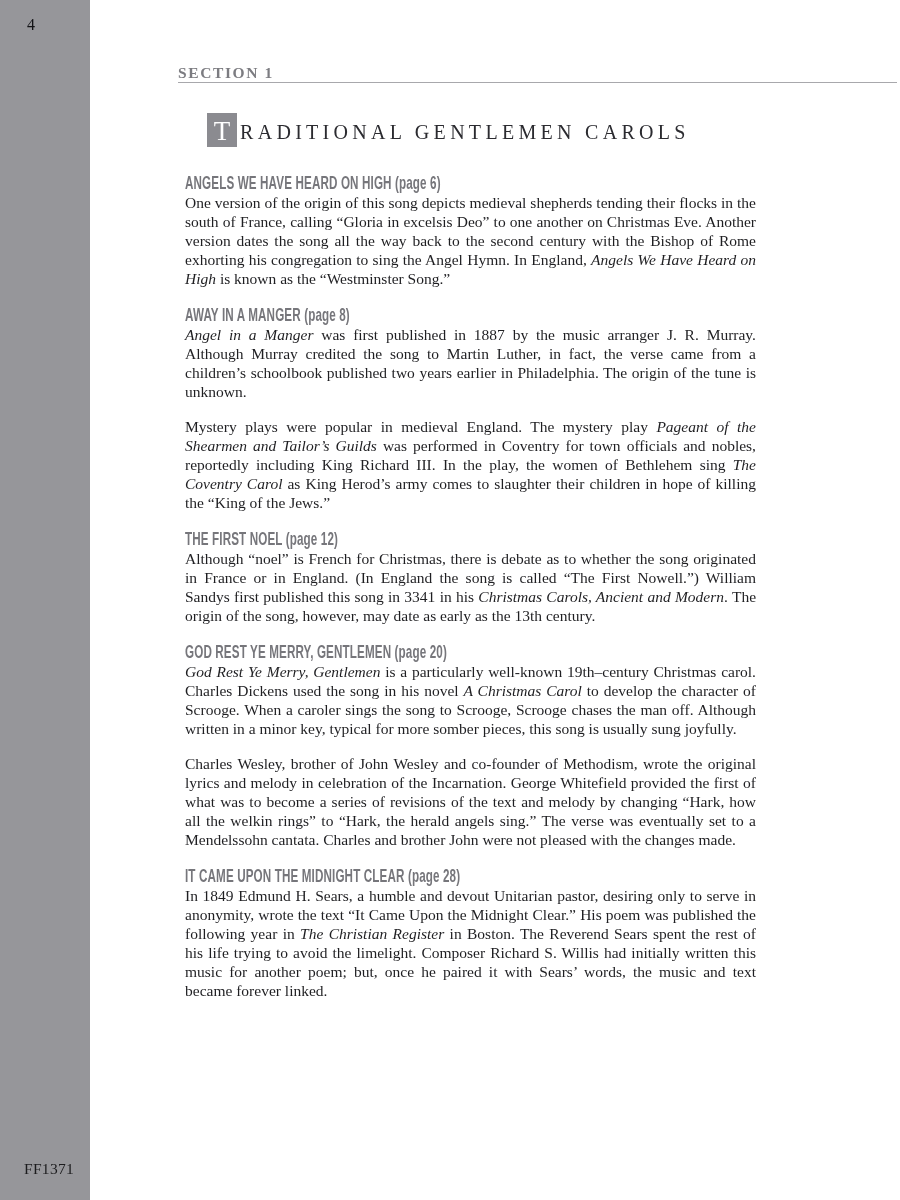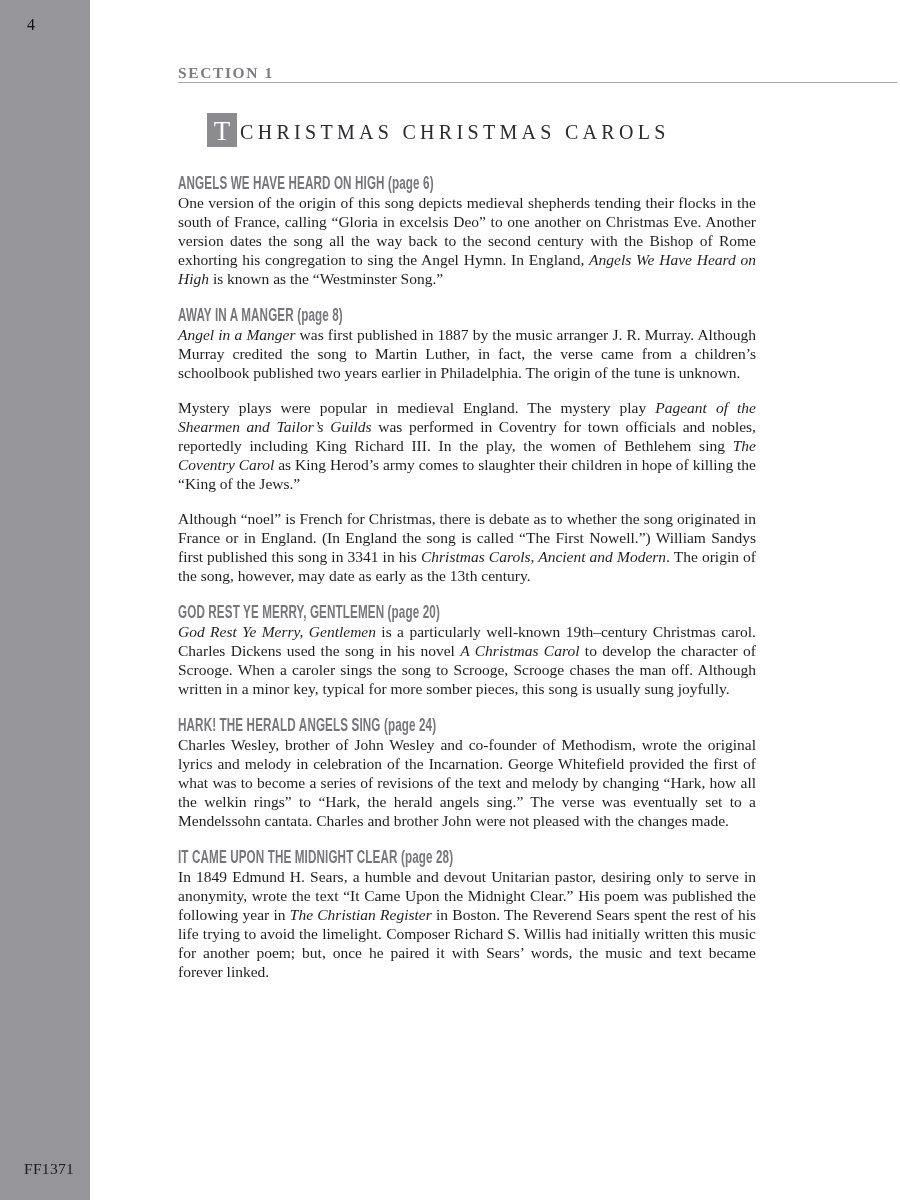--- a/index.html
+++ b/index.html
@@ -84,20 +84,21 @@
     line-height: 20px;
     letter-spacing: 4.3px;
     color: #2b2b30;
     padding-bottom: 5px;
     padding-left: 3px;
     white-space: nowrap;
   }
 
   .entries {
     margin-top: 25px;
+    margin-left: 7px;
   }
   .entry h2 {
     margin: 0 0 2px 0;
     line-height: 19px;
     height: 19px;
   }
   .entry h2 span {
     display: inline-block;
     font-family: "Liberation Sans", sans-serif;
     font-weight: 700;
@@ -128,49 +129,49 @@
 </div>
 
 <div class="content">
 
   <div class="section-header">
     <span class="section-label">SECTION 1</span>
   </div>
 
   <div class="title-row">
     <div class="drop-cap">T</div>
-    <div class="title-text">CHRISTMAS CHRISTMAS CAROLS</div>
+    <div class="title-text">RADITIONAL GENTLEMEN CAROLS</div>
   </div>
 
   <div class="entries">
   <div class="entry">
     <h2><span>ANGELS WE HAVE HEARD ON HIGH (page 6)</span></h2>
     <p><span>One version of the origin of this song depicts medieval shepherds tending their flocks in the south of France, calling “Gloria in excelsis Deo” to one another on Christmas Eve. Another version dates the song all the way back to the second century with the Bishop of Rome exhorting his congregation to sing the Angel Hymn. In England, </span><em>Angels We Have Heard on High</em><span> is known as the “Westminster Song.”</span></p>
   </div>
 
   <div class="entry">
     <h2><span>AWAY IN A MANGER (page 8)</span></h2>
     <p><em>Angel in a Manger</em><span> was first published in 1887 by the music arranger J. R. Murray. Although Murray credited the song to Martin Luther, in fact, the verse came from a children’s schoolbook published two years earlier in Philadelphia. The origin of the tune is unknown.</span></p>
   </div>
 
   <div class="entry">
     <p><span>Mystery plays were popular in medieval England. The mystery play </span><em>Pageant of the Shearmen and Tailor’s Guilds</em><span> was performed in Coventry for town officials and nobles, reportedly including King Richard III. In the play, the women of Bethlehem sing </span><em>The Coventry Carol</em><span> as King Herod’s army comes to slaughter their children in hope of killing the “King of the Jews.”</span></p>
   </div>
 
   <div class="entry">
+    <h2><span>THE FIRST NOEL (page 12)</span></h2>
     <p><span>Although “noel” is French for Christmas, there is debate as to whether the song originated in France or in England. (In England the song is called “The First Nowell.”) William Sandys first published this song in 3341 in his </span><em>Christmas Carols, Ancient and Modern</em><span>. The origin of the song, however, may date as early as the 13th century.</span></p>
   </div>
 
   <div class="entry">
     <h2><span>GOD REST YE MERRY, GENTLEMEN (page 20)</span></h2>
     <p><em>God Rest Ye Merry, Gentlemen</em><span> is a particularly well-known 19th–century Christmas carol. Charles Dickens used the song in his novel </span><em>A Christmas Carol</em><span> to develop the character of Scrooge. When a caroler sings the song to Scrooge, Scrooge chases the man off. Although written in a minor key, typical for more somber pieces, this song is usually sung joyfully.</span></p>
   </div>
 
   <div class="entry">
-    <h2><span>HARK! THE HERALD ANGELS SING (page 24)</span></h2>
     <p><span>Charles Wesley, brother of John Wesley and co-founder of Methodism, wrote the original lyrics and melody in celebration of the Incarnation. George Whitefield provided the first of what was to become a series of revisions of the text and melody by changing “Hark, how all the welkin rings” to “Hark, the herald angels sing.” The verse was eventually set to a Mendelssohn cantata. Charles and brother John were not pleased with the changes made.</span></p>
   </div>
 
   <div class="entry">
     <h2><span>IT CAME UPON THE MIDNIGHT CLEAR (page 28)</span></h2>
     <p><span>In 1849 Edmund H. Sears, a humble and devout Unitarian pastor, desiring only to serve in anonymity, wrote the text “It Came Upon the Midnight Clear.” His poem was published the following year in </span><em>The Christian Register</em><span> in Boston. The Reverend Sears spent the rest of his life trying to avoid the limelight. Composer Richard S. Willis had initially written this music for another poem; but, once he paired it with Sears’ words, the music and text became forever linked.</span></p>
   </div>
 </div>
 
 </div>

